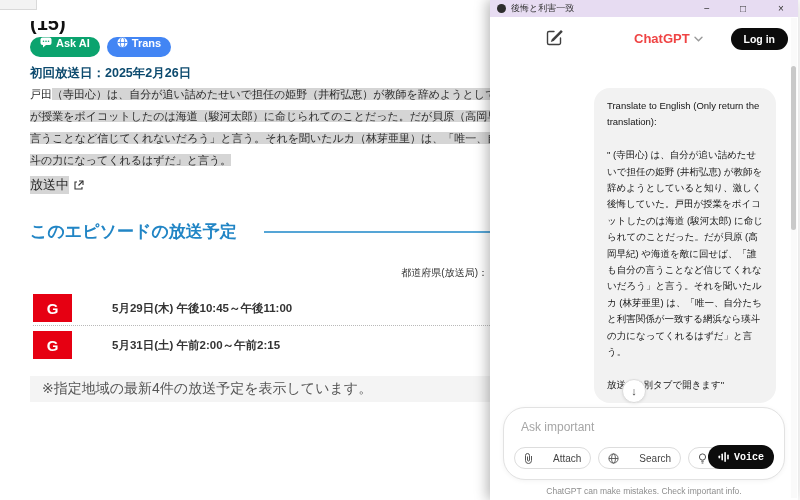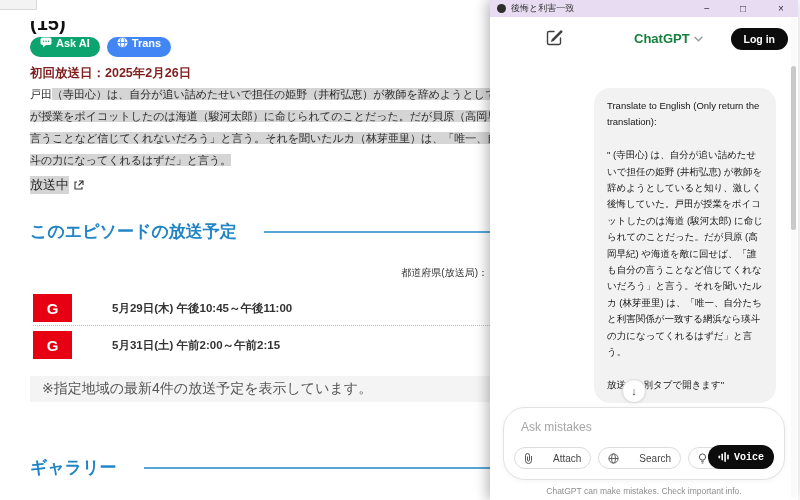--- a/index.html
+++ b/index.html
@@ -10,21 +10,21 @@
   #page { position:absolute; inset:0; background:#fff; z-index:1; }
   .corner-box { left:0; top:0; width:37px; height:10px; background:#f3f3f3;
     border-right:1px solid #d9d9d9; border-bottom:1px solid #d9d9d9; }
   .ep-num-clip { left:30px; top:21px; height:15px; width:80px; overflow:hidden; }
   .ep-num-clip span { display:block; margin-top:-9px; font-size:20px; font-weight:700; color:#111; }
   .pill-row { left:30px; top:37px; display:flex; gap:7px; }
   .pill { height:20px; border-radius:10px; display:flex; align-items:flex-start; gap:4px;
     padding:0 10px; color:#fff; font-size:11px; font-weight:700; cursor:pointer; }
   .pill.green { background:#0ba36e; }
   .pill.blue  { background:#4285f4; }
-  .first-air { left:30px; top:65px; font-size:12.5px; font-weight:700; color:#7f1d1d; }
+  .first-air { left:30px; top:65px; font-size:12.5px; font-weight:700; color:#0c4a6e; }
   .synopsis { left:30px; top:83px; width:900px; font-size:11px; line-height:22px;
     color:#2b2b2b; white-space:pre; }
   .hl { background:#d5d5d5; }
   .onair-row { left:30px; top:176px; display:flex; align-items:center; gap:4px;
     font-size:13px; color:#2b2b2b; }
   .sec-head { left:30px; display:flex; align-items:center; gap:27px; width:760px; }
   .sec-head h2 { font-size:17px; font-weight:700; color:#2185c5; white-space:nowrap; }
   .sec-head .rule { flex:1; height:2px; background:#55a5d6; }
   .pref { left:250px; top:266px; width:238px; text-align:right; font-size:10px; color:#333; }
   .sched-row { left:33px; display:flex; align-items:center; gap:16px; }
@@ -39,21 +39,21 @@
     z-index:5; box-shadow:-3px 0 12px rgba(0,0,0,.28); }
   .titlebar { position:absolute; left:0; top:0; right:0; height:17px; background:#e7dcf2;
     display:flex; align-items:center; padding-left:7px; gap:5px; }
   .appdot { width:9px; height:9px; border-radius:50%; background:#2d2d2d; flex:none; }
   .wtitle { font-size:9px; color:#333; }
   .wbtn { position:absolute; top:0; width:28px; height:17px; display:flex; align-items:center;
     justify-content:center; font-size:10px; color:#333; cursor:pointer; }
   .wbtn.min { right:77px; } .wbtn.max { right:41px; } .wbtn.close { right:3px; }
   .compose { left:55px; top:28px; width:19px; height:19px; cursor:pointer; }
   .brand { left:144px; top:31px; display:flex; align-items:center; gap:4px;
-    font-size:13px; font-weight:600; color:#15803d; cursor:pointer; }
+    font-size:13px; font-weight:600; color:#ef4444; cursor:pointer; }
   .login { right:10px; top:28px; background:#0c0c0c; color:#fff; border:none;
     border-radius:999px; padding:5px 13px; font-size:10.5px; font-weight:700; cursor:pointer;
     font-family:inherit; }
   .bubble { left:104px; top:88px; width:182px; background:#f2f2f2; border-radius:16px;
     padding:10px 13px; font-size:9.5px; line-height:16.4px; color:#141414; white-space:pre-line; }
   .scrolldown { left:132px; top:379px; width:24px; height:24px; border-radius:50%;
     background:#fff; border:1px solid #dcdcdc; display:flex; align-items:center;
     justify-content:center; font-size:11px; color:#444; cursor:pointer;
     box-shadow:0 1px 3px rgba(0,0,0,.08); }
   .composer { left:13px; top:407px; width:282px; height:73px; border:1px solid #e2e2e2;
@@ -140,24 +140,20 @@
   <div class="abs dotline"></div>
   <div class="abs sched-row" style="top:331px;">
     <div class="gbadge">G</div>
     <div class="stime">5月31日(土) 午前2:00～午前2:15</div>
   </div>
 
   <div class="abs notebox">
     <span>※指定地域の最新4件の放送予定を表示しています。</span>
   </div>
 
-  <div class="abs sec-head" style="top:456px;">
-    <h2>ギャラリー</h2>
-    <div class="rule"></div>
-  </div>
 </div>
 
 <div id="cgpt">
   <div class="titlebar">
     <div class="appdot"></div>
     <span class="wtitle">後悔と利害一致</span>
   </div>
   <div class="wbtn min">−</div>
   <div class="wbtn max">□</div>
   <div class="wbtn close">×</div>
@@ -184,21 +180,21 @@
 
 " (寺田心) は、自分が追い詰めたせいで担任の姫野 (井桁弘恵) が教師を辞めようとしていると知り、激しく後悔していた。戸田が授業をボイコットしたのは海道 (駿河太郎) に命じられてのことだった。だが貝原 (高岡早紀) や海道を敵に回せば、「誰も自分の言うことなど信じてくれないだろう」と言う。それを聞いたルカ (林芽亜里) は、「唯一、自分たちと利害関係が一致する網浜なら瑛斗の力になってくれるはずだ」と言う。
 
 放送中※別タブで開きます"</div>
 
   <div class="abs scrolldown">
     <span>↓</span>
   </div>
 
   <div class="abs composer">
-    <span class="ask">Ask mistakes</span>
+    <span class="ask">Ask important</span>
     <div class="chiprow">
       <button class="chip">
         <span>
           <svg width="9" height="11" viewBox="0 0 9 11" fill="none" stroke="#555" stroke-width="1">
               <path d="M7.5 3 V7.5 A3 3 0 0 1 1.5 7.5 V2.5 A2 2 0 0 1 5.5 2.5 V7 A1 1 0 0 1 3.5 7 V3.5"></path>
             </svg>
         </span>
         <span>Attach</span>
       </button>
       <button class="chip">

